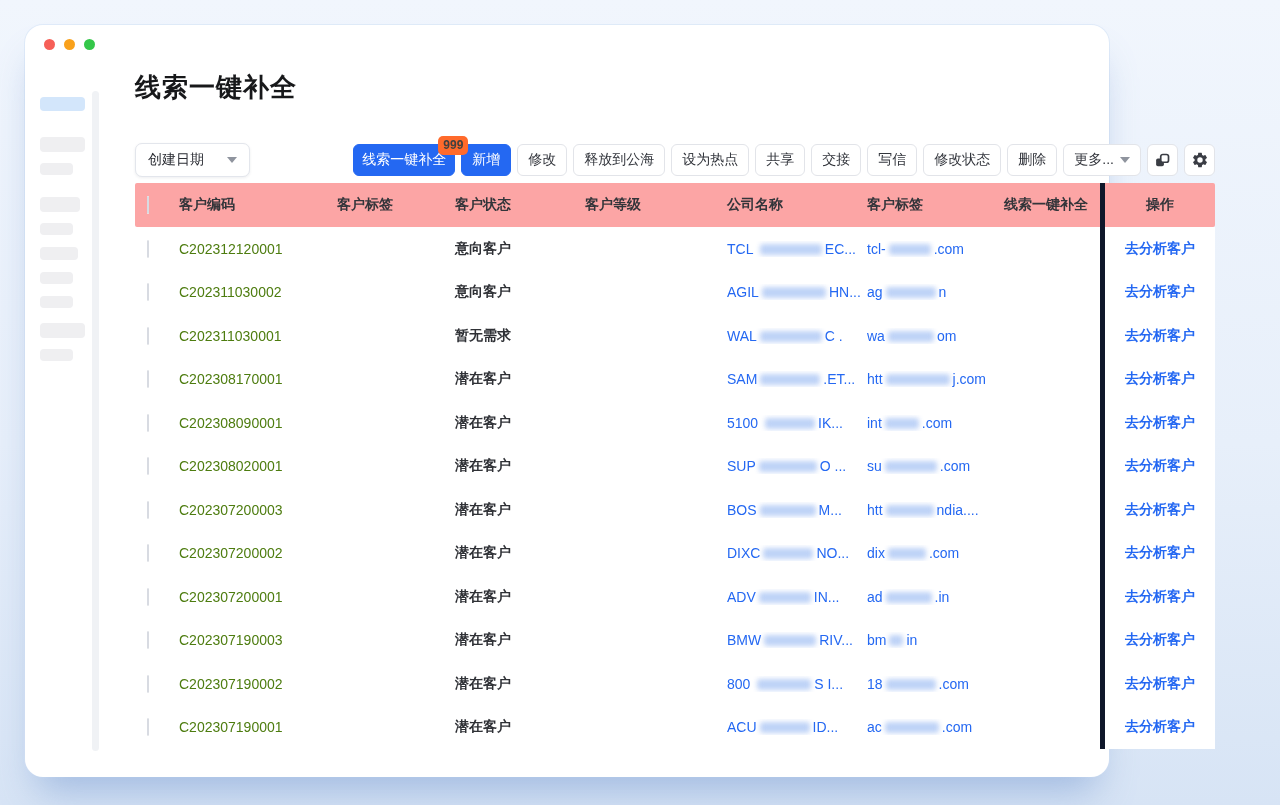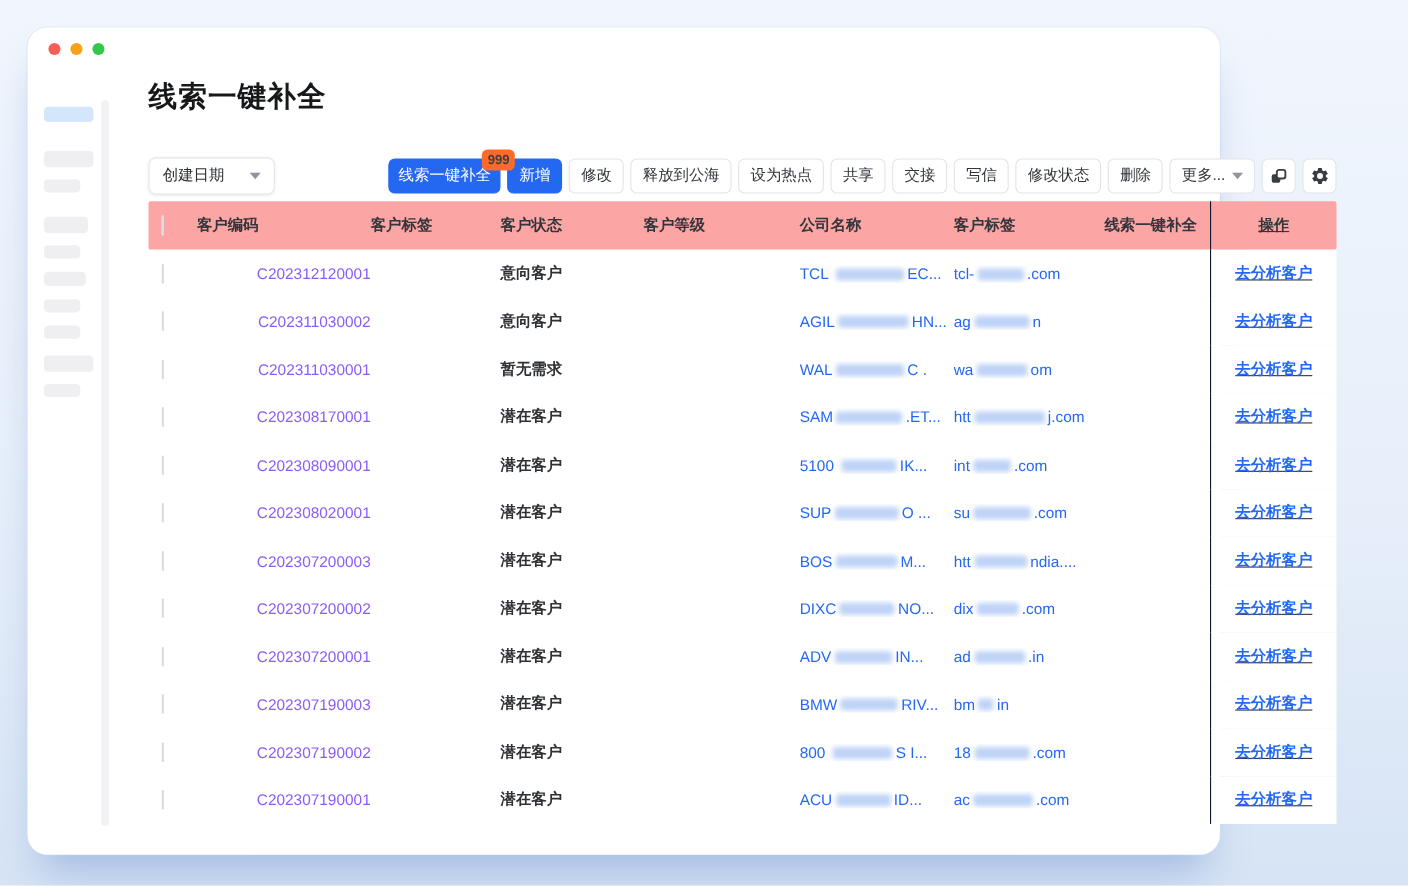--- a/index.html
+++ b/index.html
@@ -51,24 +51,24 @@
   .icon-btn { width:31px; padding:0; }
   .icon-btn svg { display:block; }
   
   .grid-row {
     display:grid;
     grid-template-columns:44px 158px 118px 130px 142px 140px 137px 96px 1fr;
     align-items:center;
   }
   .thead { margin-top:6px; height:44px; background:#fca5a5; border-radius:2px; font-weight:bold; font-size:14px; color:#33353a; }
   .thead .cell-action { text-align:center; }
-  .cell-action { border-left:1px solid #0f172a; height:100%; display:flex; align-items:center; justify-content:center;text-decoration:underline; }
+  .cell-action { border-left:5px solid #0f172a; height:100%; display:flex; align-items:center; justify-content:center; }
   .row { height:43.5px; font-size:14px; color:#33353a; background:#fff; }
   .checkbox { width:16px; height:16px; border:1px solid #d8dbe2; border-radius:4px; background:#fdfdfd; margin-left:12px; cursor:pointer; }
-  .code { color:#8b5cf6;text-align:right; }
+  .code { color:#4d7c0f; }
   .status { font-weight:600; color:#2f3136; }
   .blue { color:var(--link); }
   .cell-company,.cell-site { overflow:hidden; white-space:nowrap; cursor:pointer; }
   .blur-chip { display:inline-block; height:11px; border-radius:3px; background:#b7cef6; filter:blur(2.6px); opacity:.9; vertical-align:-1px; margin:0 3px; }
   .action-link { font-weight:600; color:var(--link); cursor:pointer; }
 </style>
 </head>
 <body>
 
 <div class="window">

